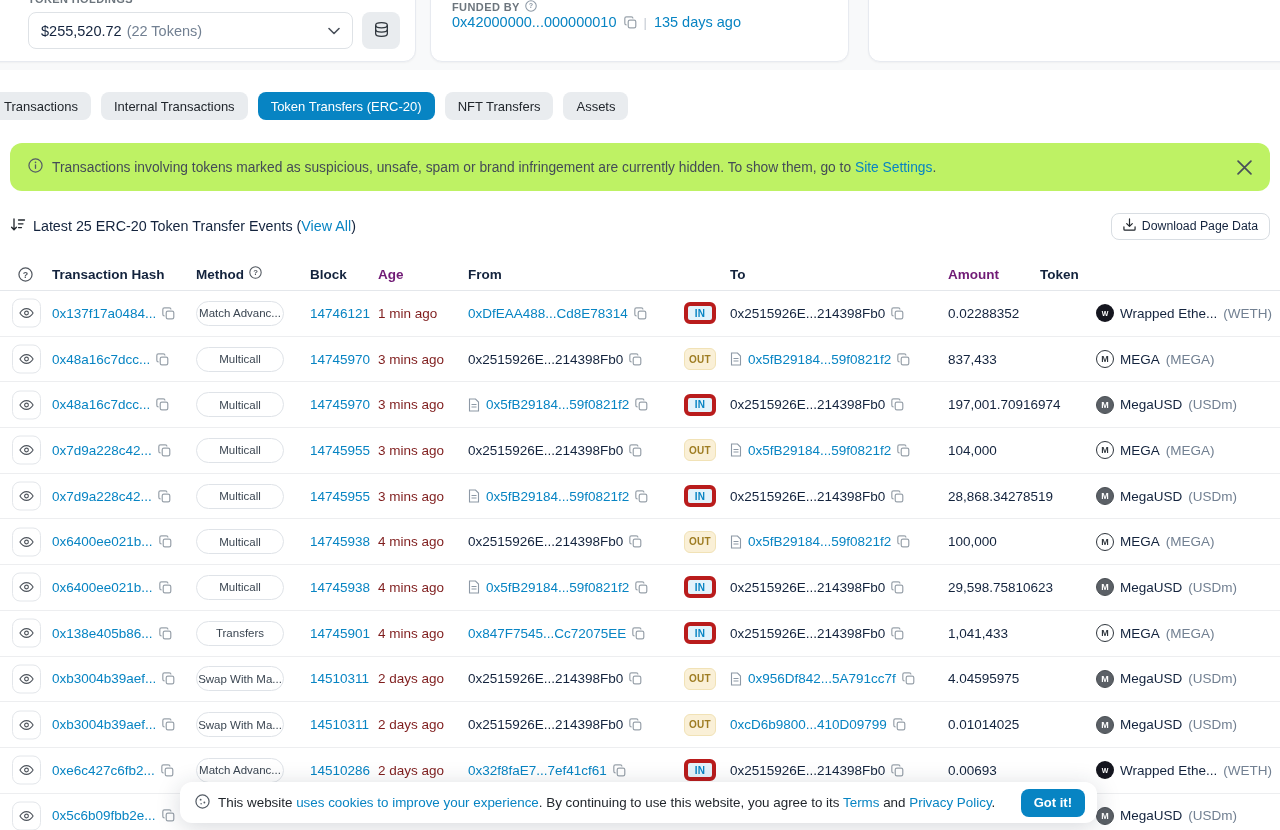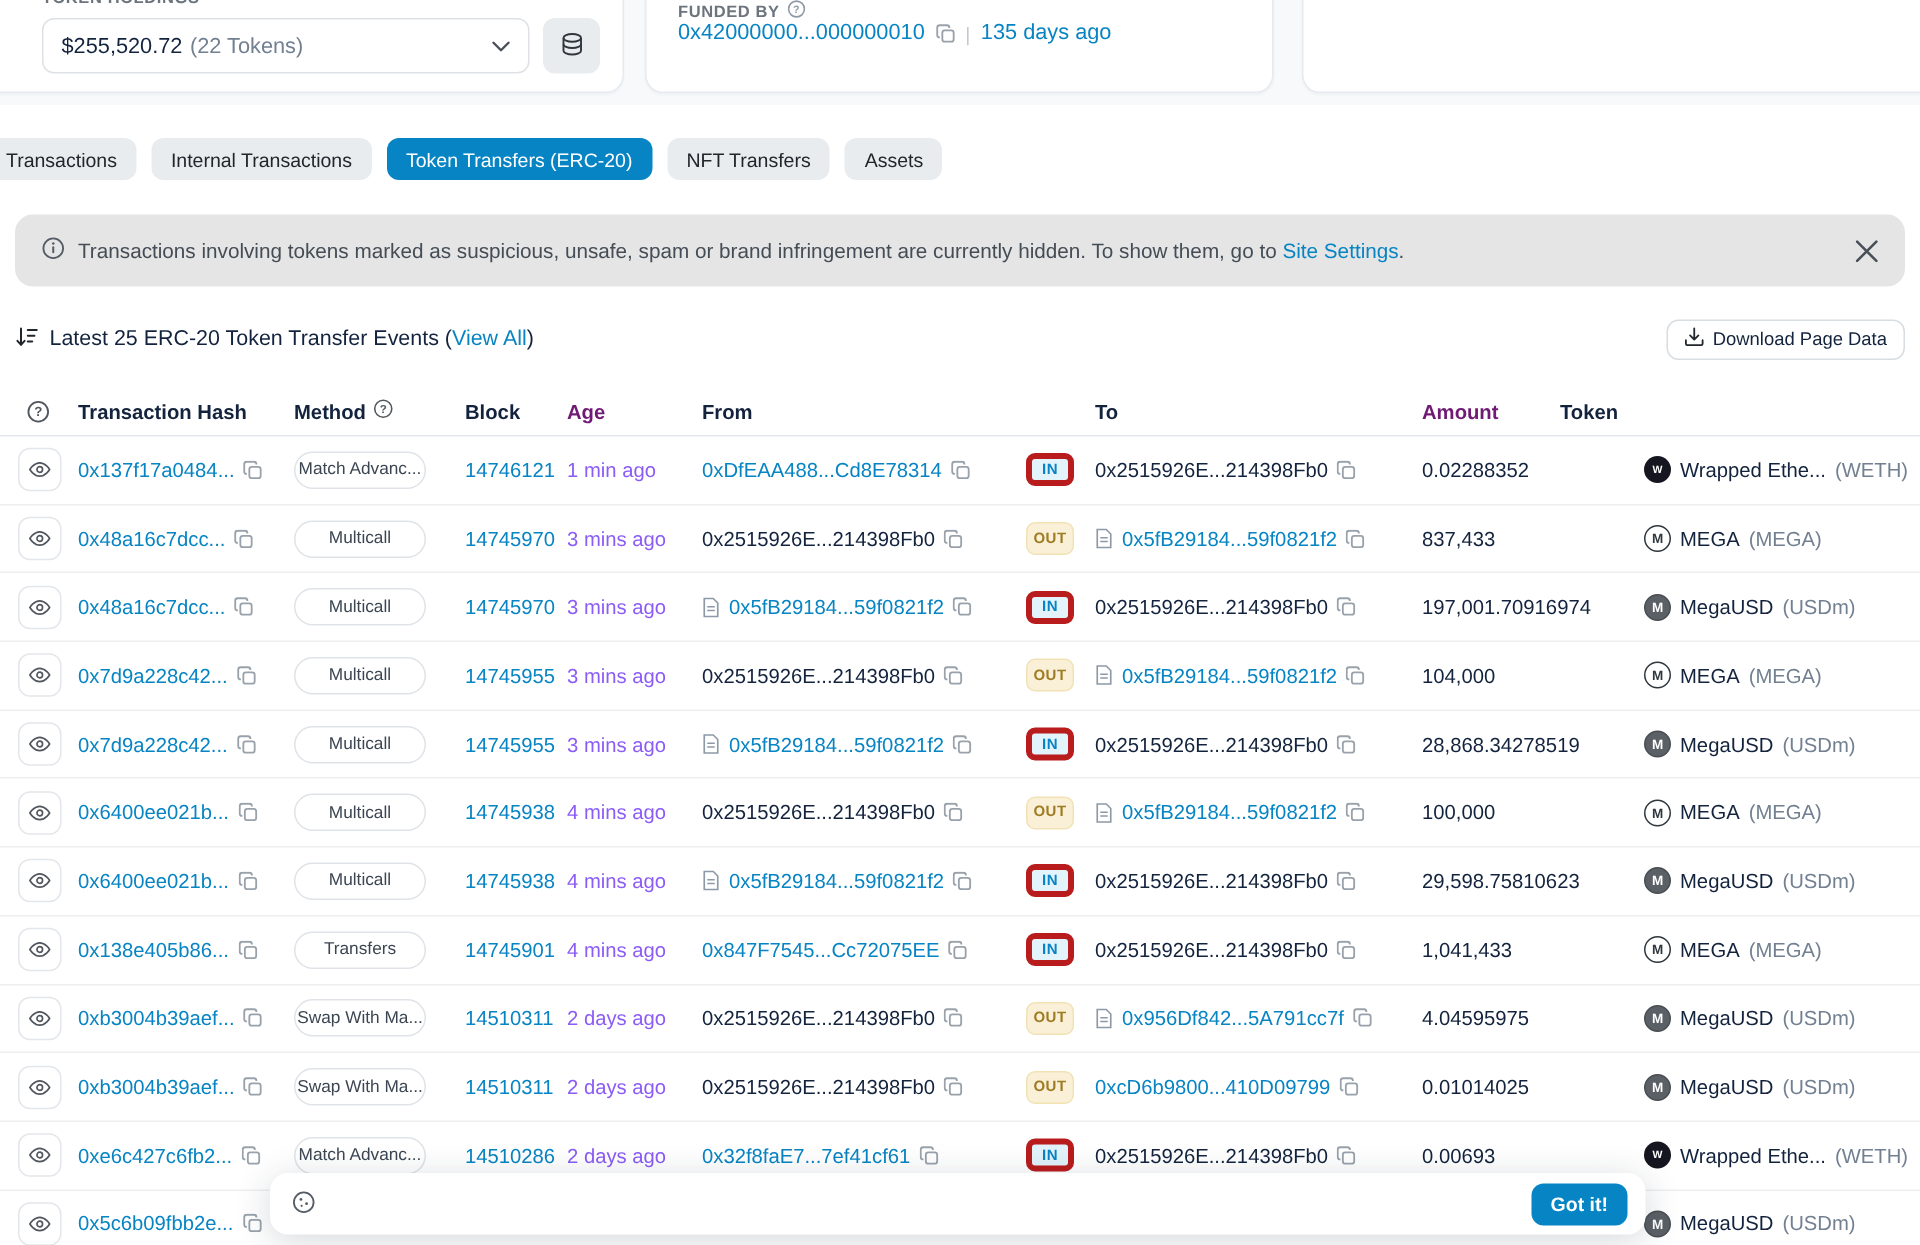--- a/index.html
+++ b/index.html
@@ -37,21 +37,21 @@
   .copy-btn { background:none; border:none; padding:0; display:flex; align-items:center; }
 
   
   .tab-bar { position:absolute; left:0; top:92px; display:flex; gap:10px; align-items:center; }
   .tab { border:none; background:#e9ecef; color:#21262c; font-size:13px; font-weight:500;
          height:28px; padding:0 13px; border-radius:8px; white-space:nowrap; }
   .tab:first-child { margin-left:-14px; padding-left:18px; }
   .tab.active { background:#0784c3; color:#fff; }
 
   
-  .notice { position:absolute; left:10px; top:143px; width:1260px; height:48px; background:#e5e5e5;
+  .notice { position:absolute; left:10px; top:143px; width:1260px; height:48px; background:#bef264;
             border-radius:12px; display:flex; align-items:center; padding:0 18px; gap:9px;
             font-size:13.8px; color:#444c56; }
   .notice .close-x { margin-left:auto; background:none; border:none; display:flex; }
 
   
   .list-header { position:absolute; left:10px; top:212px; width:1260px; height:28px;
                  display:flex; align-items:center; gap:7px; font-size:14.3px; color:#13233d; }
   .download-btn { margin-left:auto; height:27px; border:1px solid #d8dde2; border-radius:8px; background:#fff;
                   display:flex; align-items:center; gap:6px; padding:0 11px; font-size:12.3px; color:#13233d; }
 
@@ -63,21 +63,21 @@
   .th.blue { color:#701a75; }
   .trow { position:relative; height:45.7px; border-bottom:1px solid #edeef0; }
   .cell { position:absolute; top:0; height:100%; display:flex; align-items:center; gap:6px;
           font-size:13.5px; color:#13233d; white-space:nowrap; }
   .eye-btn { position:absolute; left:12px; top:50%; transform:translateY(-50%); width:29px; height:29px;
        border:1px solid #e3e6ea; border-radius:8px; background:#fff; display:flex; align-items:center; justify-content:center; }
   .lnk { color:#0784c3; }
   .addr { color:#13233d; }
   .method-badge { width:88px; height:25px; border:1px solid #dfe3e8; border-radius:13px; background:#fff;
        font-size:11.5px; color:#3b4652; display:flex; align-items:center; justify-content:center; white-space:nowrap; overflow:hidden; }
-  .age { color:#8b5cf6; }
+  .age { color:#7f1d1d; }
   .dir { width:32px; height:22px; border-radius:6px; font-size:10px; font-weight:700;
          display:flex; align-items:center; justify-content:center; letter-spacing:.3px; }
   .dir.in  { background:#e3f3fb; color:#0784c3; border:4px solid #b91c1c; }
   .dir.out { background:#faf0d7; color:#9e7c22; border:1px solid #f1e2b6; }
   .amount { color:#13233d; }
   .tok-ic { width:18px; height:18px; border-radius:50%; display:flex; align-items:center; justify-content:center;
             font-weight:700; flex:0 0 18px; }
   .tok-ic.weth { background:#15161f; color:#fff; font-size:7px; }
   .tok-ic.mega { background:#fff; border:1.5px solid #2f363d; color:#2f363d; font-size:9px; }
   .tok-ic.usdm { background:#5b6066; border:1.5px solid #494e53; color:#fff; font-size:9px; }
@@ -868,14 +868,17 @@
 
 <div class="cookie">
   <span>
     <svg width="15" height="15" viewBox="0 0 16 16">
         <circle cx="8" cy="8" r="7" fill="none" stroke="#545c66" stroke-width="1.3"></circle>
         <circle cx="6" cy="6" r="1" fill="#545c66"></circle>
         <circle cx="10" cy="9" r="1" fill="#545c66"></circle>
         <circle cx="6.5" cy="10.5" r=".8" fill="#545c66"></circle>
       </svg>
   </span>
+  <span>
+    <span>This website </span><a class="blue">uses cookies to improve your experience</a><span>. By continuing to use this website, you agree to its </span><a class="blue">Terms</a><span> and </span><a class="blue">Privacy Policy</a><span>.</span>
+  </span>
   <button class="gotit-btn">Got it!</button>
 </div>
 
 </body></html>

